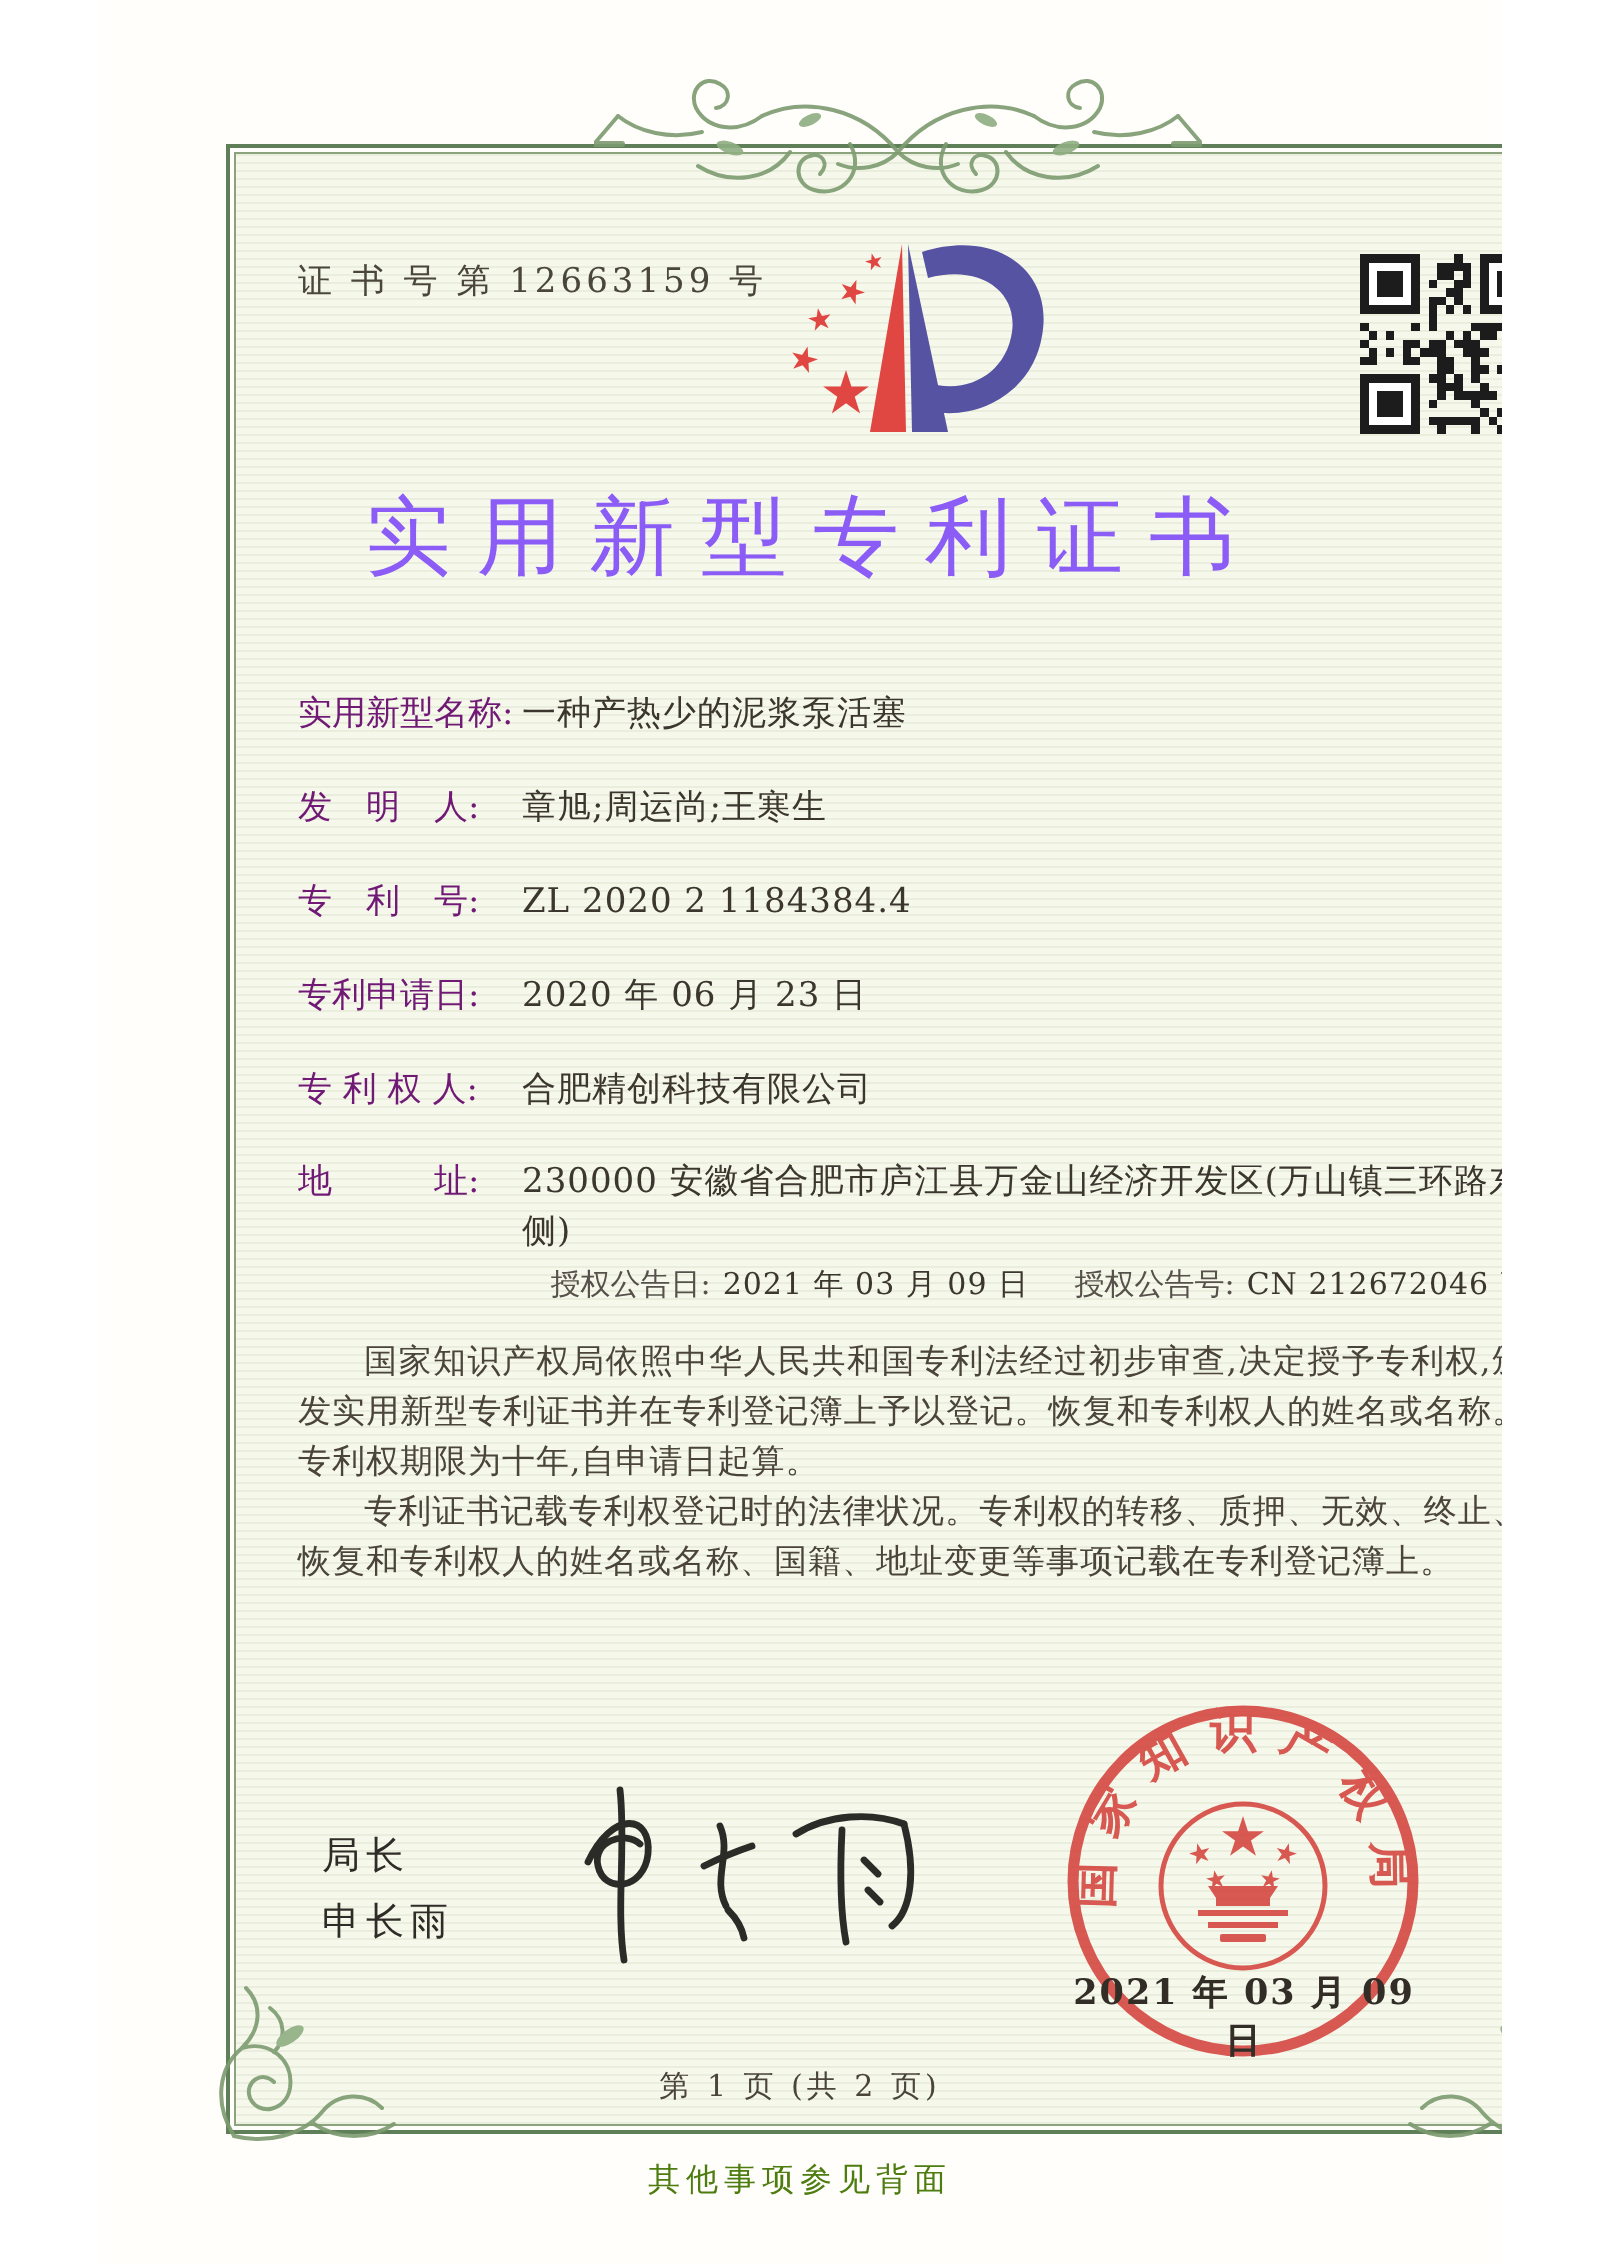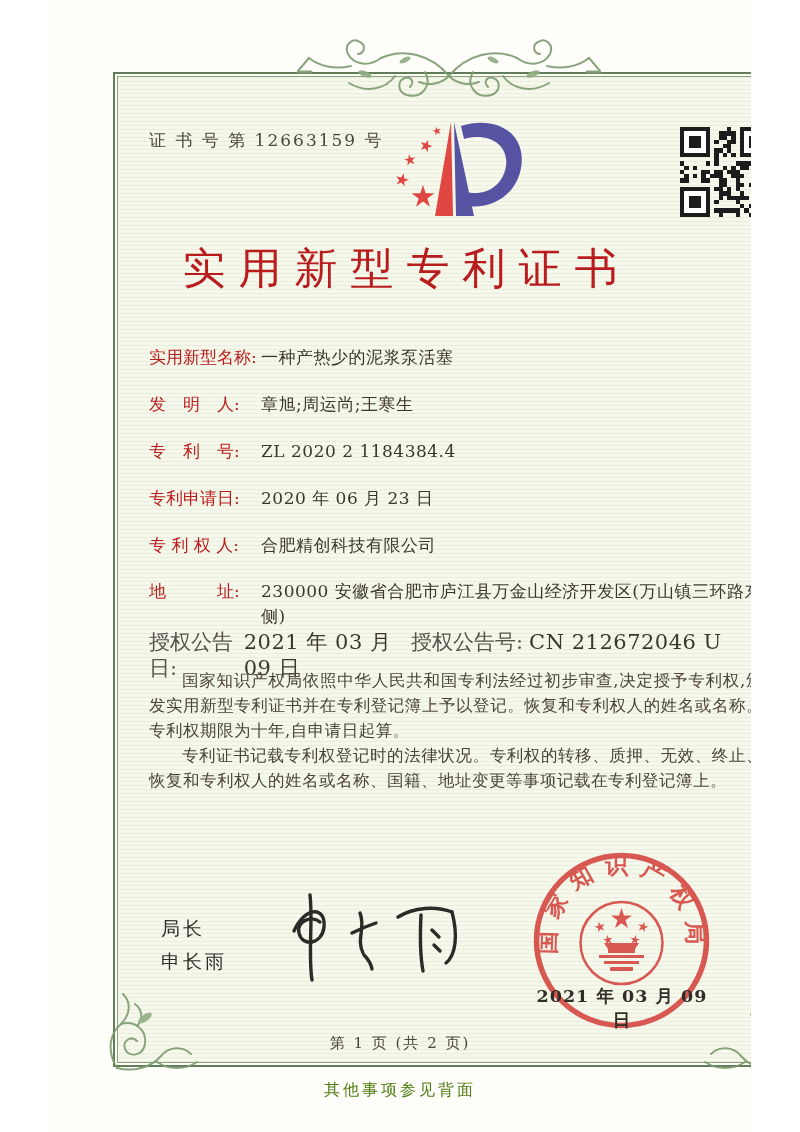--- a/index.html
+++ b/index.html
@@ -24,29 +24,29 @@
   }
   .orn{position:absolute;pointer-events:none;}
   .cert-no{
     position:absolute;left:100px;top:129px;font-size:17px;
     letter-spacing:2px;color:#4b463c;
   }
   .logo{position:absolute;left:328px;top:108px;width:152px;height:126px;}
   .qr{position:absolute;left:631px;top:127px;width:90px;height:90px;}
   .title{
     position:absolute;left:0;top:240px;width:100%;text-align:center;
-    font-size:43px;letter-spacing:13px;color:#b91c1c;font-weight:500;
+    font-size:43px;letter-spacing:13px;color:#8b5cf6;font-weight:500;
     text-indent:13px;
   }
   .fields{position:absolute;left:100px;top:344px;width:614px;font-size:17px;}
   .frow{display:flex;line-height:26px;margin-bottom:21px;}
-  .frow .lbl{width:112px;flex:none;color:#b91c1c;}
+  .frow .lbl{width:112px;flex:none;color:#701a75;}
   .frow .val{flex:1;color:#3c372e;letter-spacing:0.5px;}
   .frow.address{line-height:25px;margin-bottom:0;}
-  .grant{display:flex;line-height:26px;font-size:21px;}
+  .grant{display:flex;line-height:26px;font-size:15px;justify-content:flex-end;}
   .grant .pair{display:flex;}
   .grant .pair.first{width:262px;flex:none;}
   .grant .lbl{color:#56514a;margin-right:6px;}
   .grant .val{color:#3c372e;letter-spacing:0.5px;}
   .paras{
     position:absolute;left:100px;top:668px;width:614px;
     font-size:16.5px;line-height:25px;color:#4a443a;
     text-align:justify;
   }
   .paras p{margin:0;text-indent:2em;letter-spacing:0.5px;}

